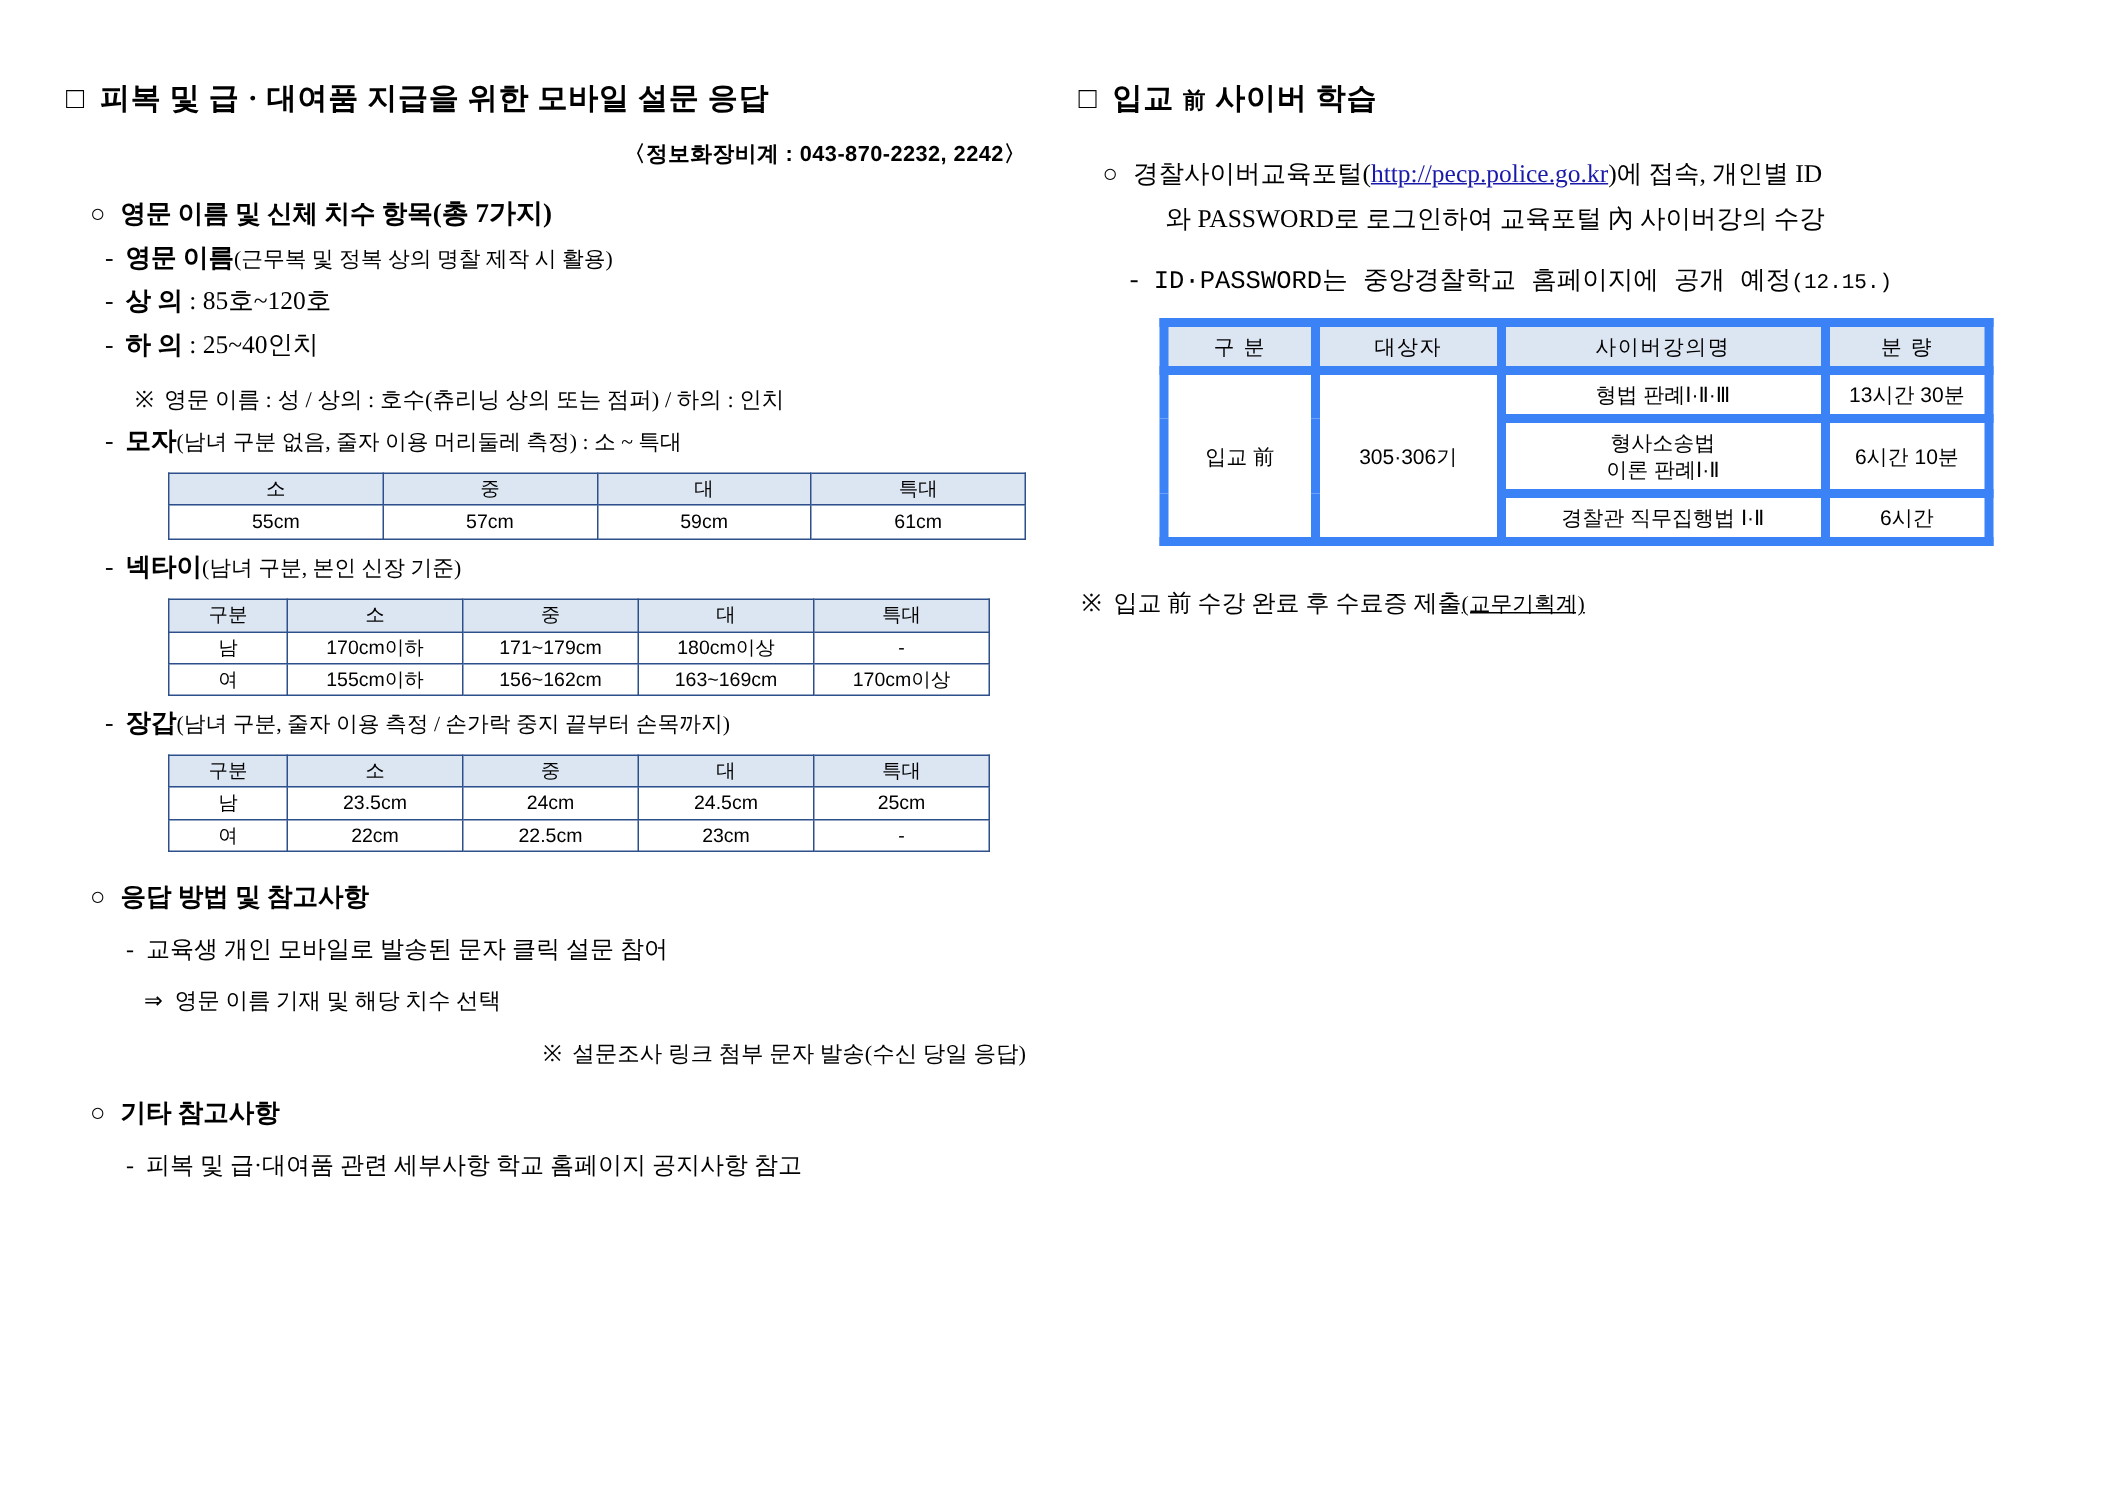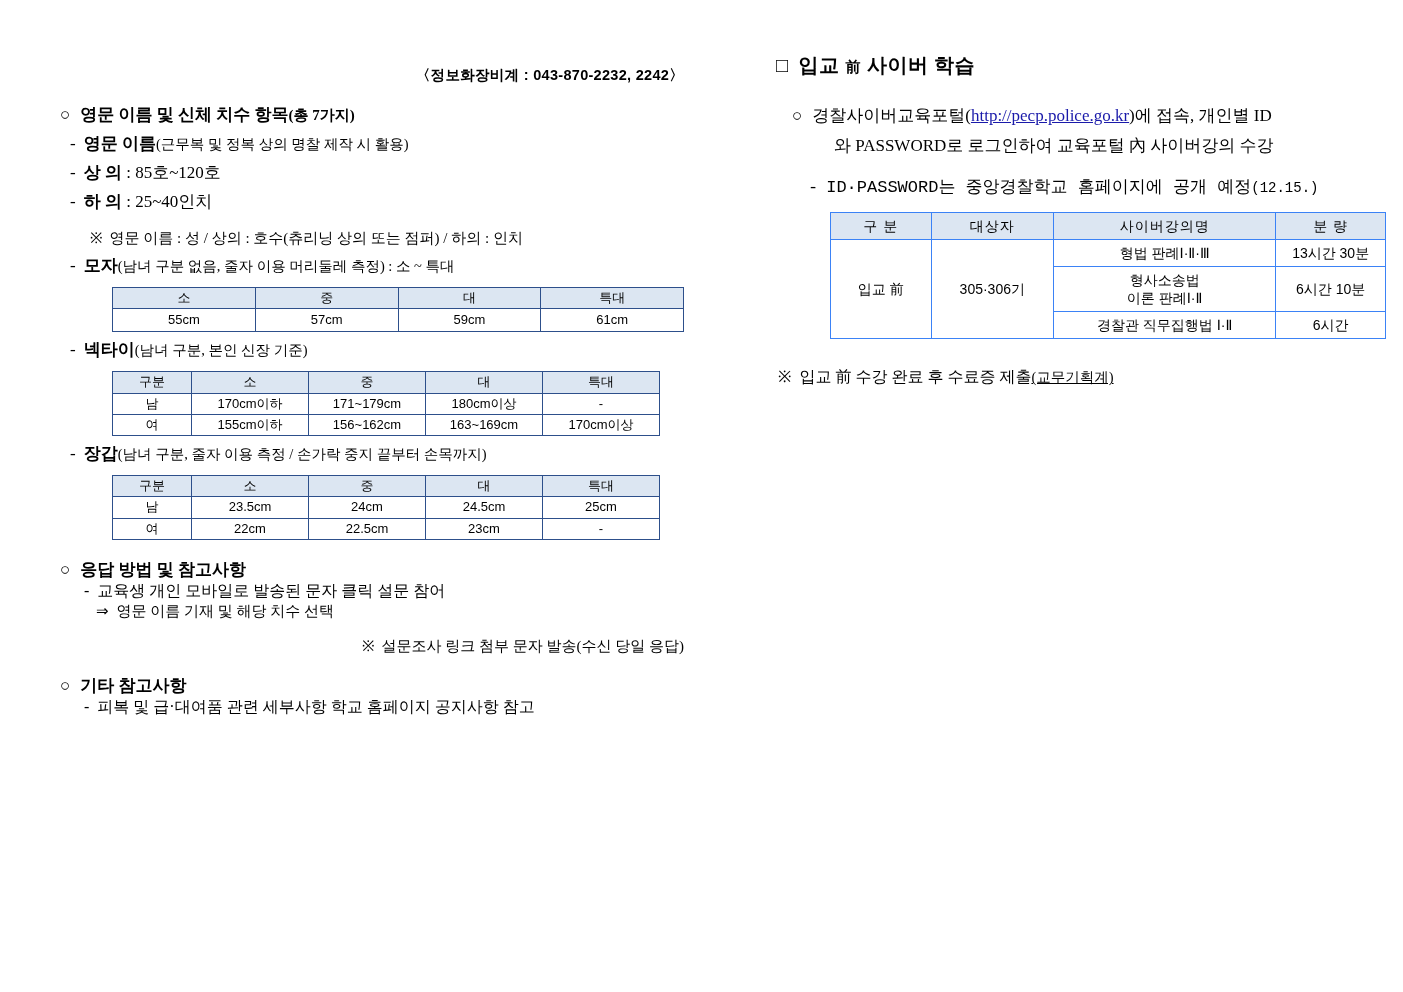--- a/index.html
+++ b/index.html
@@ -21,21 +21,21 @@
     height: 992px;
   }
   .col-left {
     position: absolute;
     left: 44px;
     top: 52px;
     width: 640px;
   }
   .col-right {
     position: absolute;
-    left: 776px;
+    left: 719px;
     top: 52px;
     width: 610px;
   }
 
   .h1 {
     font-size: 20px;
     font-weight: bold;
     letter-spacing: 0.5px;
     white-space: nowrap;
   }
@@ -53,21 +53,21 @@
   }
 
   .lvl1 {
     font-size: 17px;
     font-weight: bold;
     margin-top: 18px;
     padding-left: 16px;
     white-space: nowrap;
   }
   .lvl1 .mark { margin-right: 10px; }
-  .lvl1 .paren { font-size: 15px; font-weight: bold; }
+  .lvl1 .paren { font-size: 18px; font-weight: bold; }
 
   .lvl2 {
     font-size: 17px;
     margin-top: 6px;
     padding-left: 26px;
     white-space: nowrap;
   }
   .lvl2 .mark { margin-right: 8px; }
   .lvl2 .bold { font-weight: bold; }
   .lvl2 .sm { font-size: 14.5px; }
@@ -75,20 +75,21 @@
   .lvl3 {
     font-size: 15px;
     margin-top: 14px;
     padding-left: 46px;
     white-space: nowrap;
   }
   .lvl3 .mark { margin-right: 7px; }
 
   .lvl3b {
     font-size: 16px;
+    margin-top: 14px;
     padding-left: 40px;
     white-space: nowrap;
   }
   .lvl3b .mark { margin-right: 8px; }
 
   table.tbl {
     border-collapse: collapse;
     margin-top: 10px;
     margin-left: 68px;
     font-size: 13px;
@@ -136,21 +137,21 @@
   .r-lvl2 .sm { font-size: 14px; }
 
   table.cyber {
     border-collapse: collapse;
     margin-top: 14px;
     margin-left: 54px;
     font-size: 14px;
     font-family: "Liberation Sans", sans-serif;
   }
   table.cyber th, table.cyber td {
-    border: 1px solid #3b82f6;
+    border: 6px solid #3b82f6;
     text-align: center;
     padding: 4px 6px;
     line-height: 1.3;
   }
   table.cyber th {
     background: #dce6f2;
     font-weight: normal;
     letter-spacing: 1px;
   }
   .c-w1 { width: 96px; }
@@ -167,20 +168,23 @@
   .note .mark { margin-right: 8px; }
   .note .sm { font-size: 14.5px; text-decoration: underline; }
 </style>
 </head>
 <body>
 
 <div class="page">
 
   <div class="col-left">
 
+    <div class="h1">
+      <span class="box">□</span><span>피복 및 급 · 대여품 지급을 위한 모바일 설문 응답</span>
+    </div>
 
     <div class="contact">〈정보화장비계 : 043-870-2232, 2242〉</div>
 
     <div class="lvl1">
       <span class="mark">○</span><span>영문 이름 및 신체 치수 항목</span><span class="paren">(총 7가지)</span>
     </div>
 
     <div class="lvl2">
       <span class="mark">-</span><span class="bold">영문 이름</span><span class="sm">(근무복 및 정복 상의 명찰 제작 시 활용)</span>
     </div>

